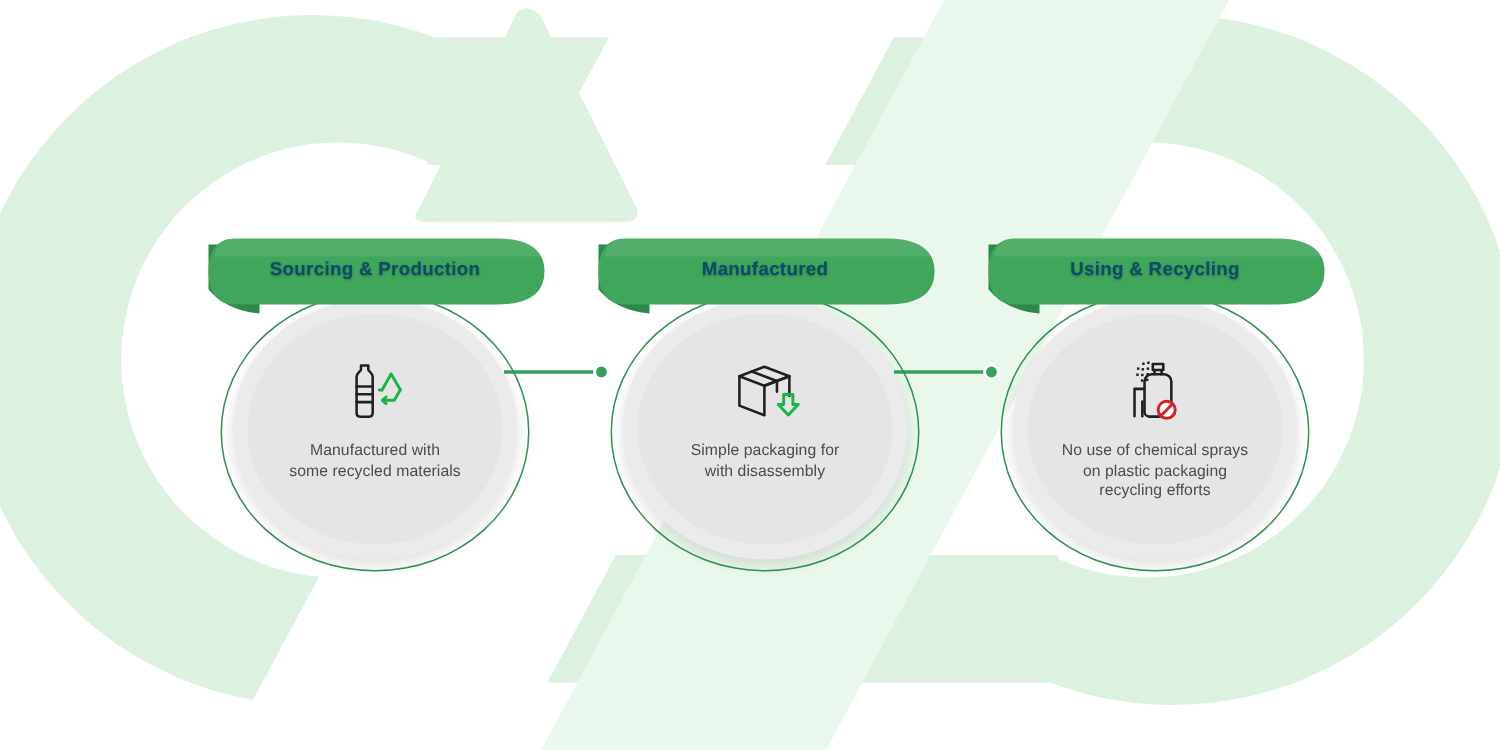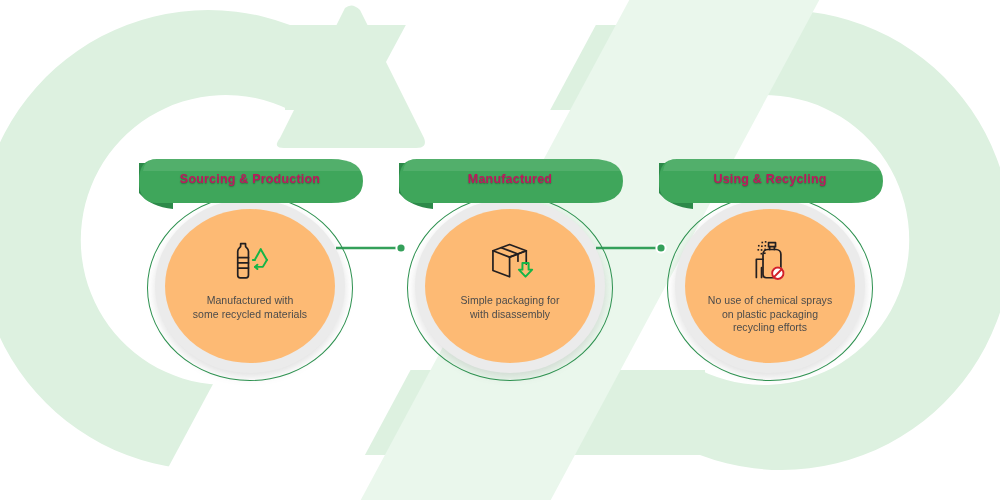--- a/index.html
+++ b/index.html
@@ -56,21 +56,21 @@
     background: #ebebeb;
     box-shadow: 0 4px 9px rgba(120,120,120,0.22);
   }
   .card-face {
     position: absolute;
     left: 30px;
     top: 54px;
     width: 170px;
     height: 154px;
     border-radius: 50%;
-    background: #fdba74;
+    background: #e5e5e5;
     display: flex;
     flex-direction: column;
     align-items: center;
     justify-content: flex-start;
     padding-top: 30px;
     box-sizing: border-box;
   }
   .card-icon {
     width: 52px;
     height: 46px;
@@ -97,21 +97,21 @@
     position: absolute;
     left: 0;
     top: 0;
     width: 230px;
     height: 48px;
     display: flex;
     align-items: center;
     justify-content: center;
     font-size: 12.5px;
     font-weight: bold;
-    color: #be185d;
+    color: #0c4a6e;
     letter-spacing: .2px;
     text-shadow: 0 1px 1.5px rgba(0,0,0,0.30);
     pointer-events: none;
   }
 </style>
 </head>
 <body>
 
 <div id="stage">
 

